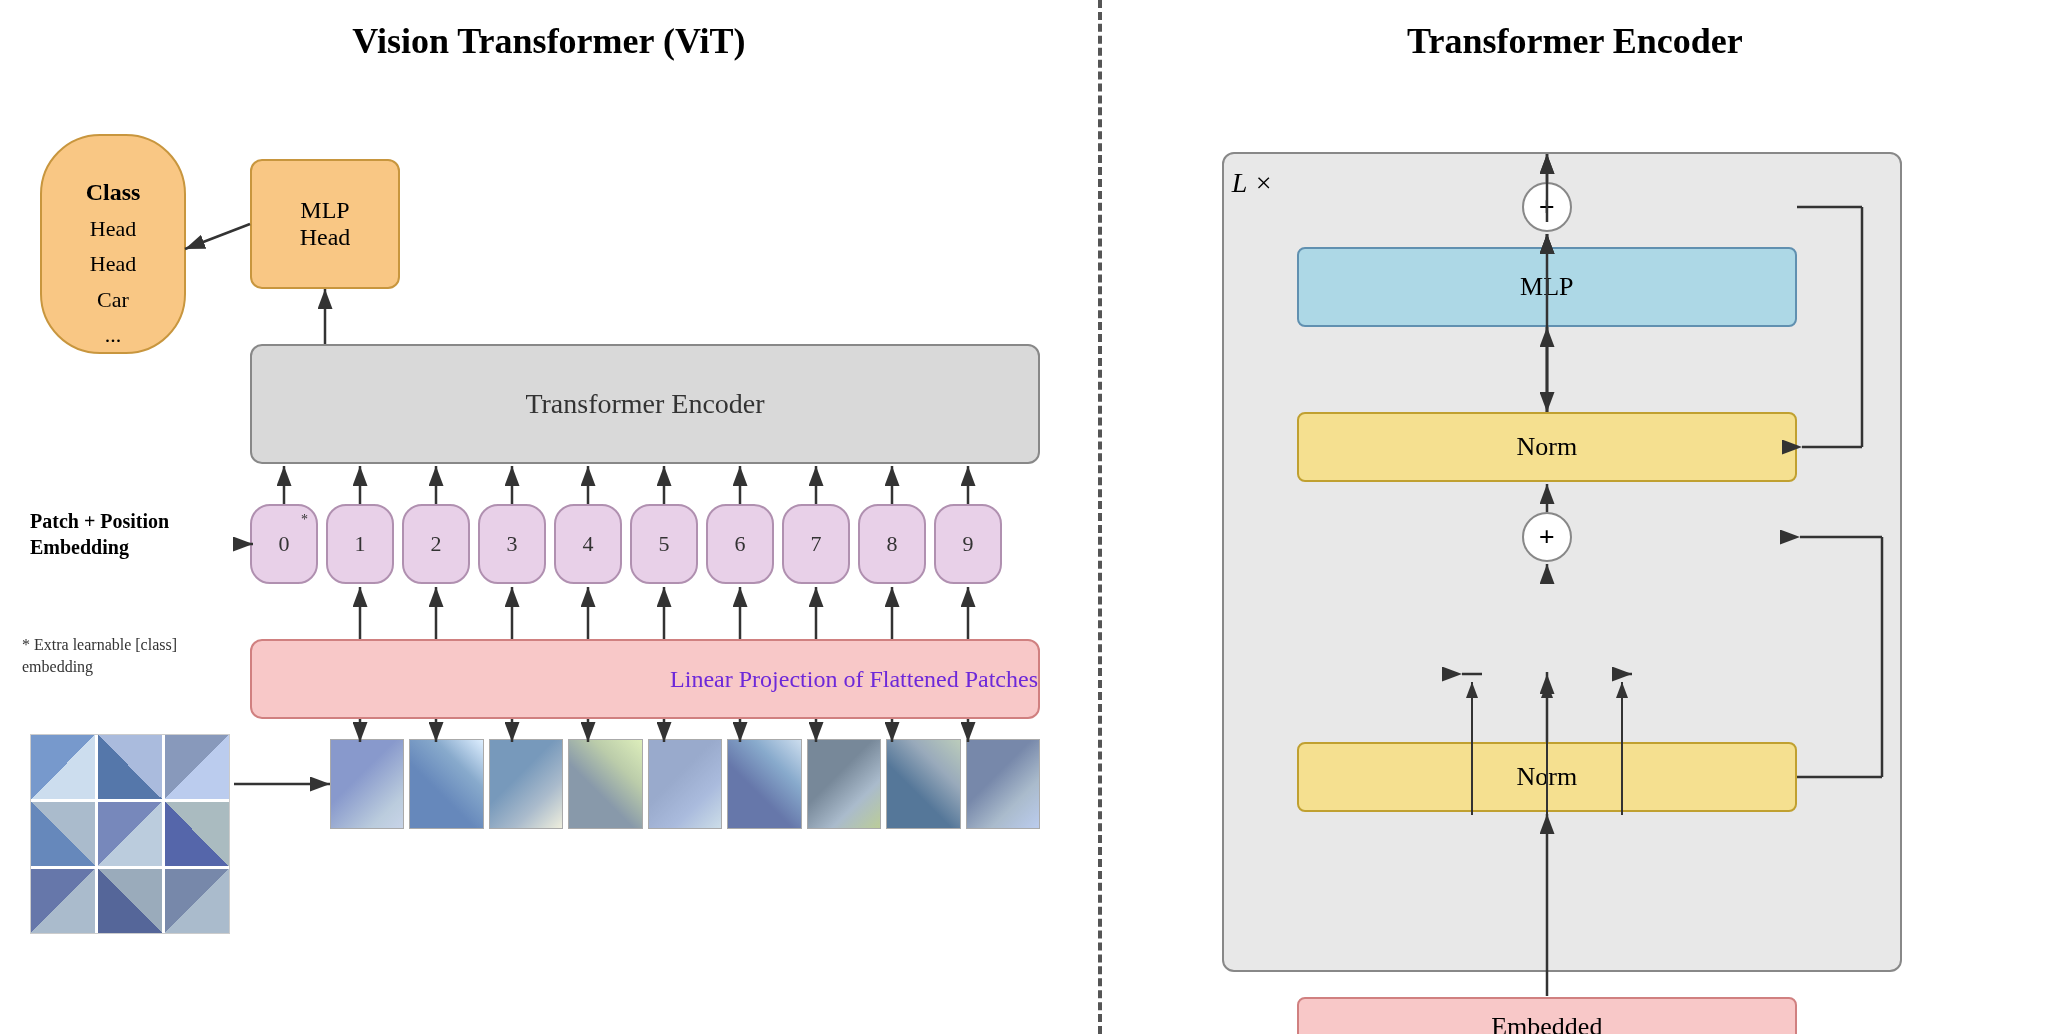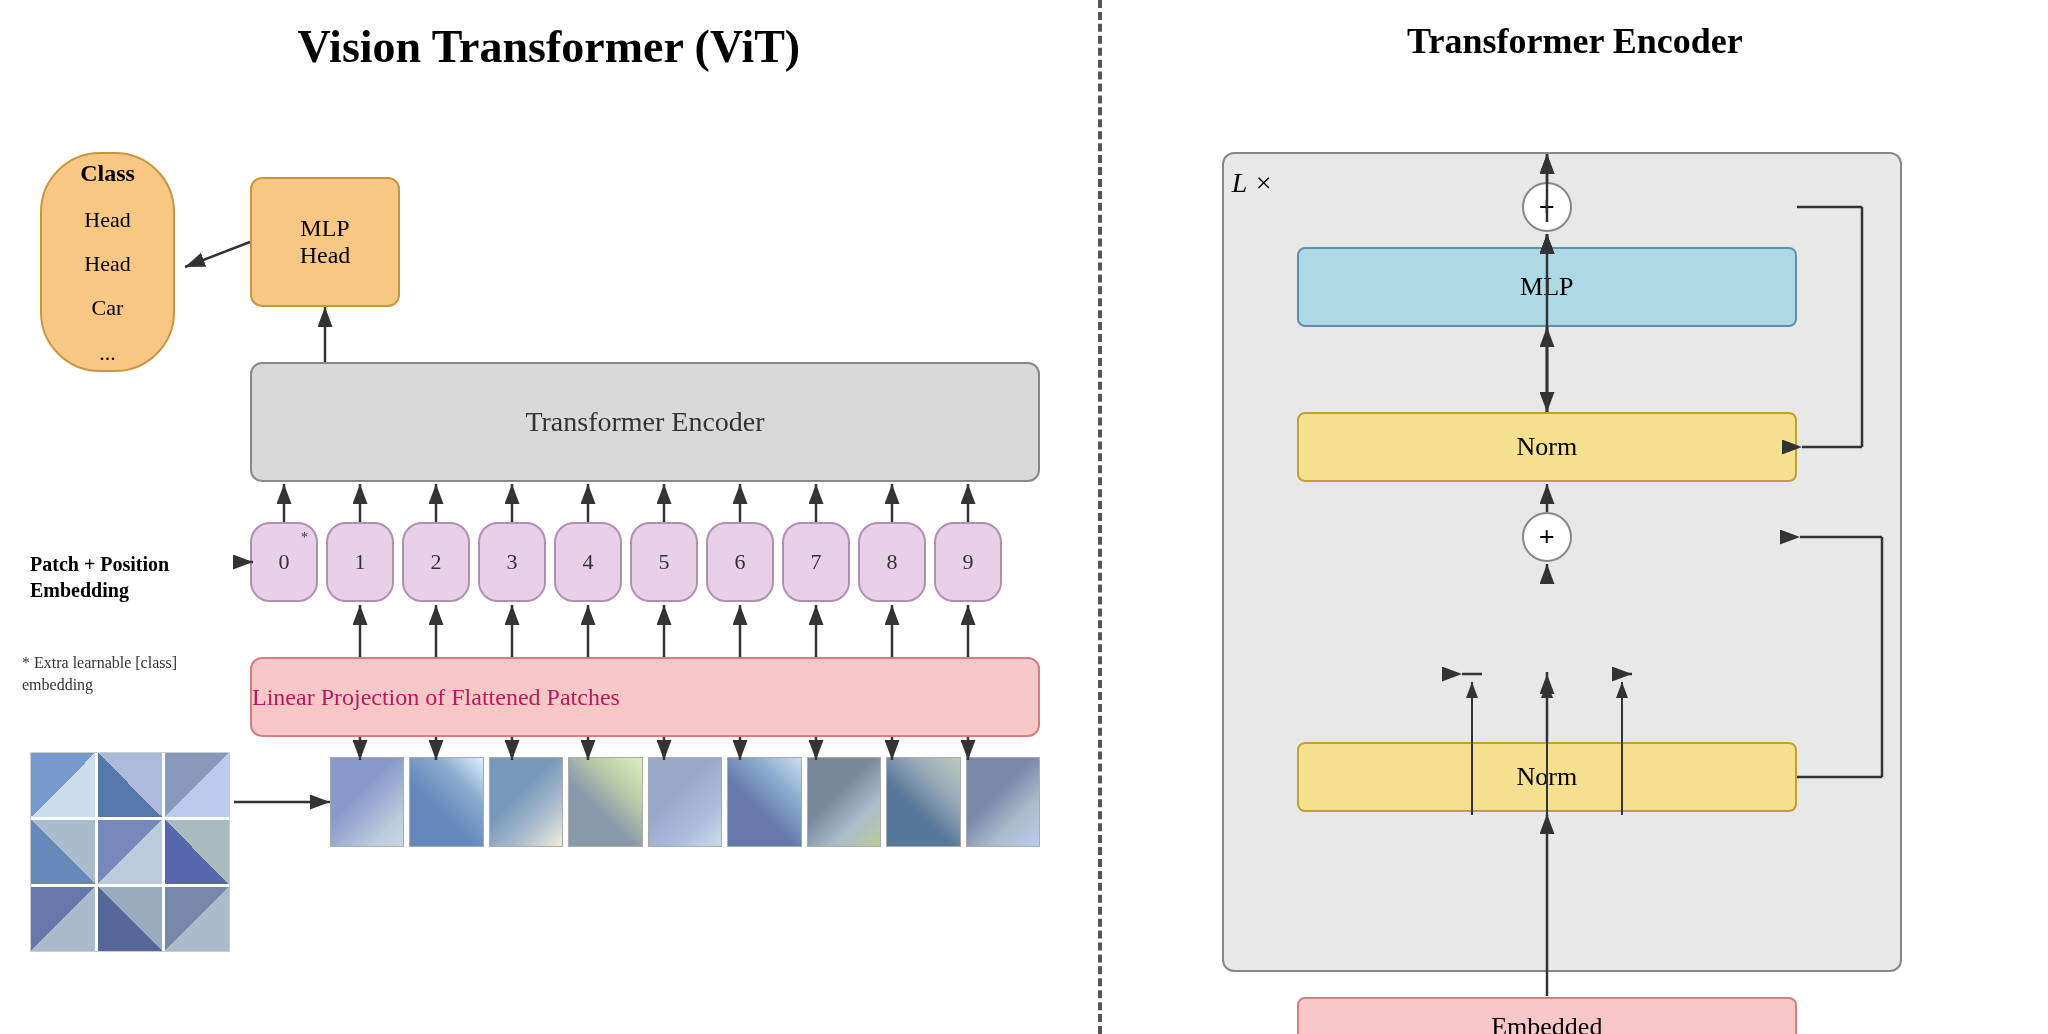--- a/index.html
+++ b/index.html
@@ -22,23 +22,23 @@
 
     .right-panel {
       width: 948px;
       height: 1034px;
       position: relative;
       padding: 20px 40px;
     }
 
     .main-title {
       text-align: center;
-      font-size: 46px;
+      font-size: 36px;
       font-weight: bold;
-      margin-bottom: 19px;
+      margin-bottom: 12px;
     }
 
     .right-title {
       text-align: center;
       font-size: 36px;
       font-weight: bold;
       margin-bottom: 20px;
     }
 
     
@@ -54,29 +54,29 @@
       position: relative;
       width: 100%;
       height: 960px;
     }
 
     
     .class-box {
       position: absolute;
       top: 60px;
       left: 20px;
-      width: 135px;
+      width: 146px;
       height: 220px;
       background: #f9c784;
       border: 2px solid #c8963e;
       border-radius: 60px;
       display: flex;
       flex-direction: column;
       align-items: center;
-      justify-content: space-between;
+      justify-content: flex-end;
       font-size: 22px;
       line-height: 1.6;
     }
     .class-box .class-label { font-weight: bold; font-size: 24px; }
 
     
     .mlp-head-box {
       position: absolute;
       top: 85px;
       left: 230px;
@@ -114,23 +114,23 @@
       position: absolute;
       top: 565px;
       left: 230px;
       width: 790px;
       height: 80px;
       background: #f8c8c8;
       border: 2px solid #d08080;
       border-radius: 12px;
       display: flex;
       align-items: center;
-      justify-content: flex-start;
+      justify-content: flex-end;
       font-size: 24px;
-      color: #be185d;
+      color: #6d28d9;
     }
 
     
     .tokens-row {
       position: absolute;
       top: 430px;
       left: 230px;
       width: 790px;
       display: flex;
       flex-direction: row;
@@ -167,21 +167,21 @@
       top: 0;
       left: 0;
       width: 100%;
       height: 100%;
       pointer-events: none;
     }
 
     
     .patch-pos-label {
       position: absolute;
-      top: 459px;
+      top: 434px;
       left: 10px;
       width: 200px;
       font-size: 20px;
       font-weight: normal;
       text-align: left;
       line-height: 1.3;
     }
 
     
     .class-embedding-note {

